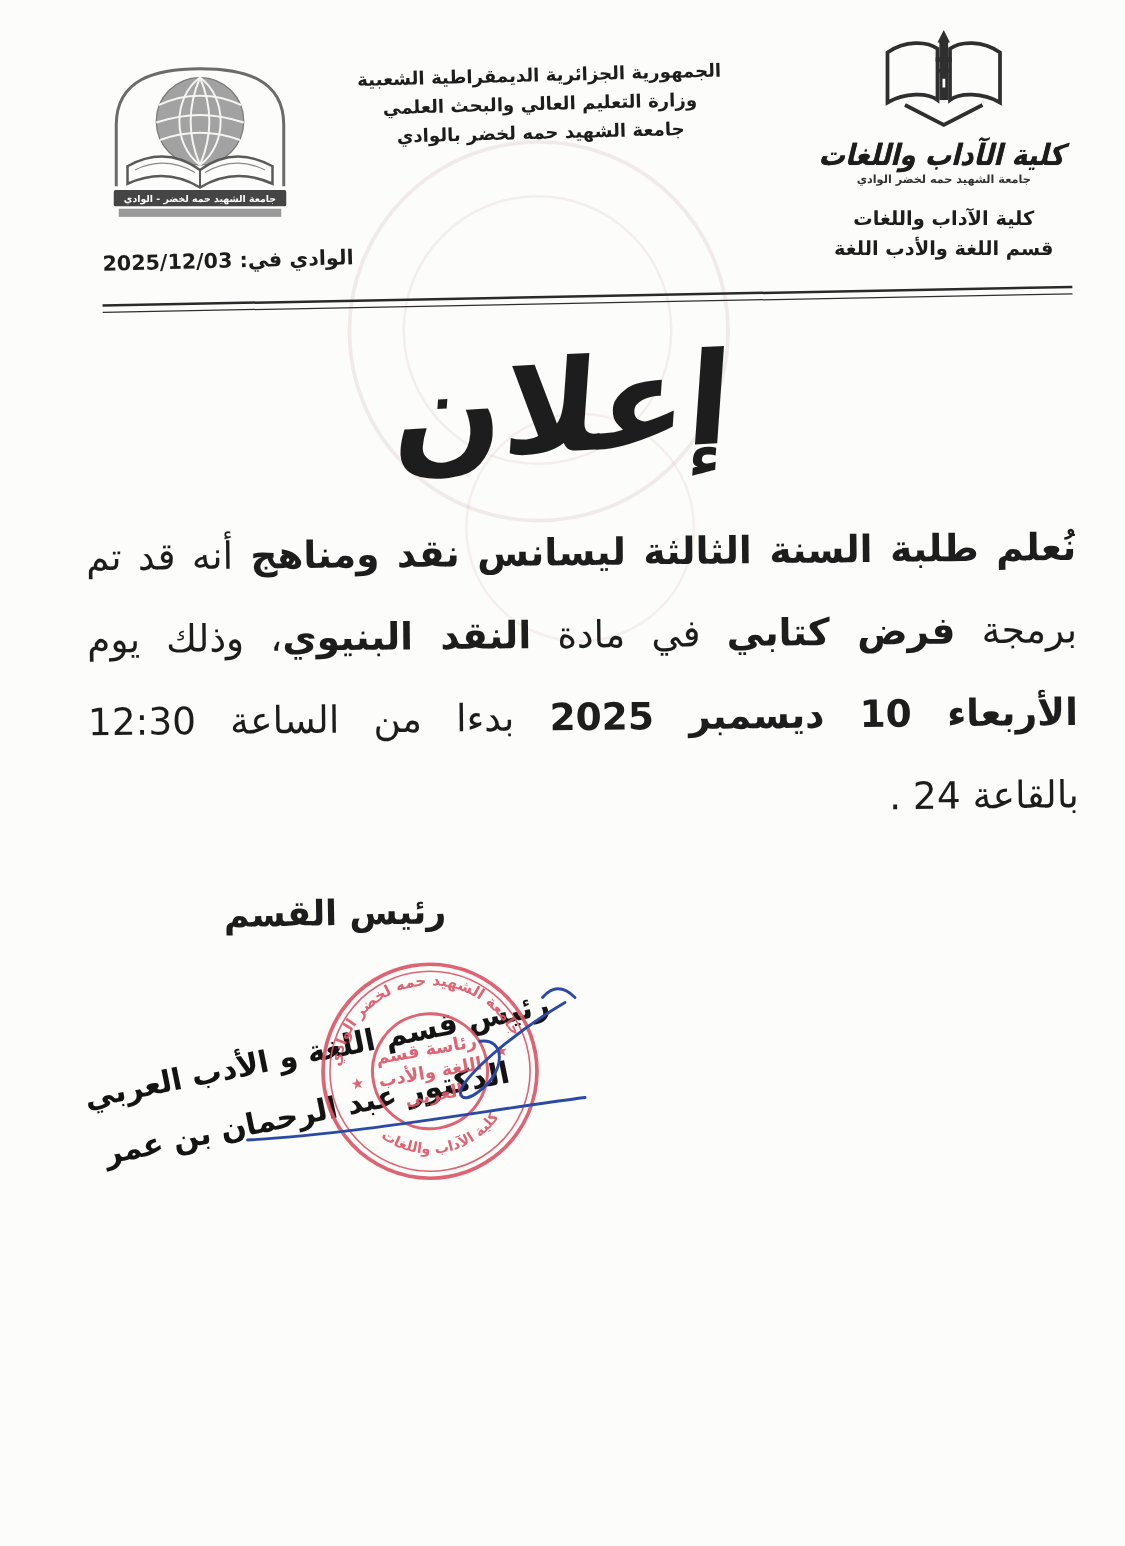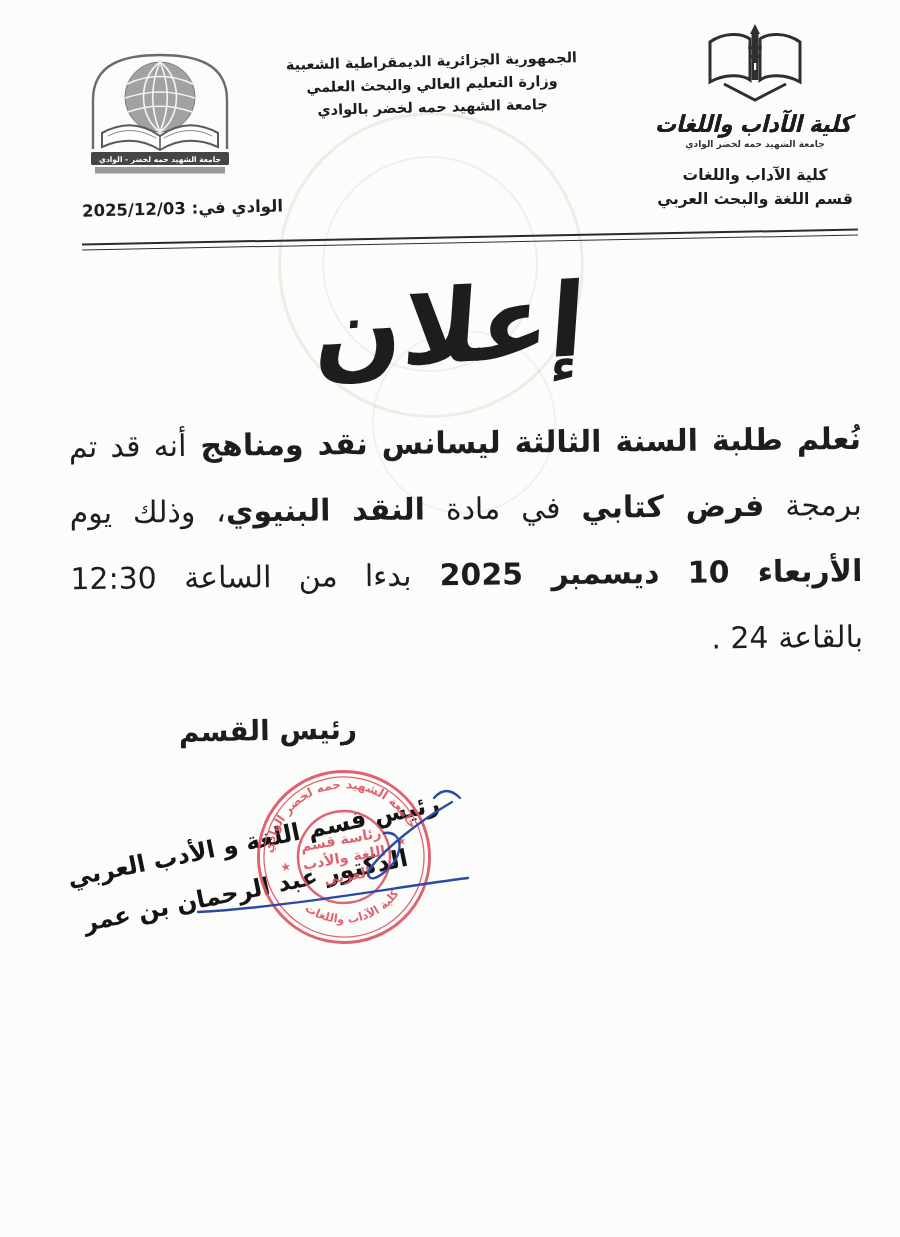--- a/index.html
+++ b/index.html
@@ -90,21 +90,21 @@
       <rect x="51.5" y="10" width="7" height="48" fill="#2f2f2f"></rect>
       <path d="M 50,12 L 55,2 L 60,12 Z" fill="#2f2f2f"></path>
       <rect x="48.5" y="24" width="13" height="3.5" fill="#2f2f2f"></rect>
       <rect x="49.5" y="33" width="11" height="3" fill="#2f2f2f"></rect>
       <rect x="54" y="41" width="2.2" height="7" fill="#ffffff"></rect>
     </svg>
     <div class="callig">كلية الآداب واللغات</div>
     <div class="callig-sub">جامعة الشهيد حمه لخضر الوادي</div>
     <div class="fac-block">
       <div class="fac-line">كلية الآداب واللغات</div>
-      <div class="fac-line">قسم اللغة والبحث العربي</div>
+      <div class="fac-line">قسم اللغة والأدب اللغة</div>
     </div>
   </div>
 
   <div class="abs date-line">الوادي في: 2025/12/03</div>
 
   <div class="abs divider"></div>
 
   <div class="abs big-title">إعلان</div>
 
   <div class="abs body-text">

